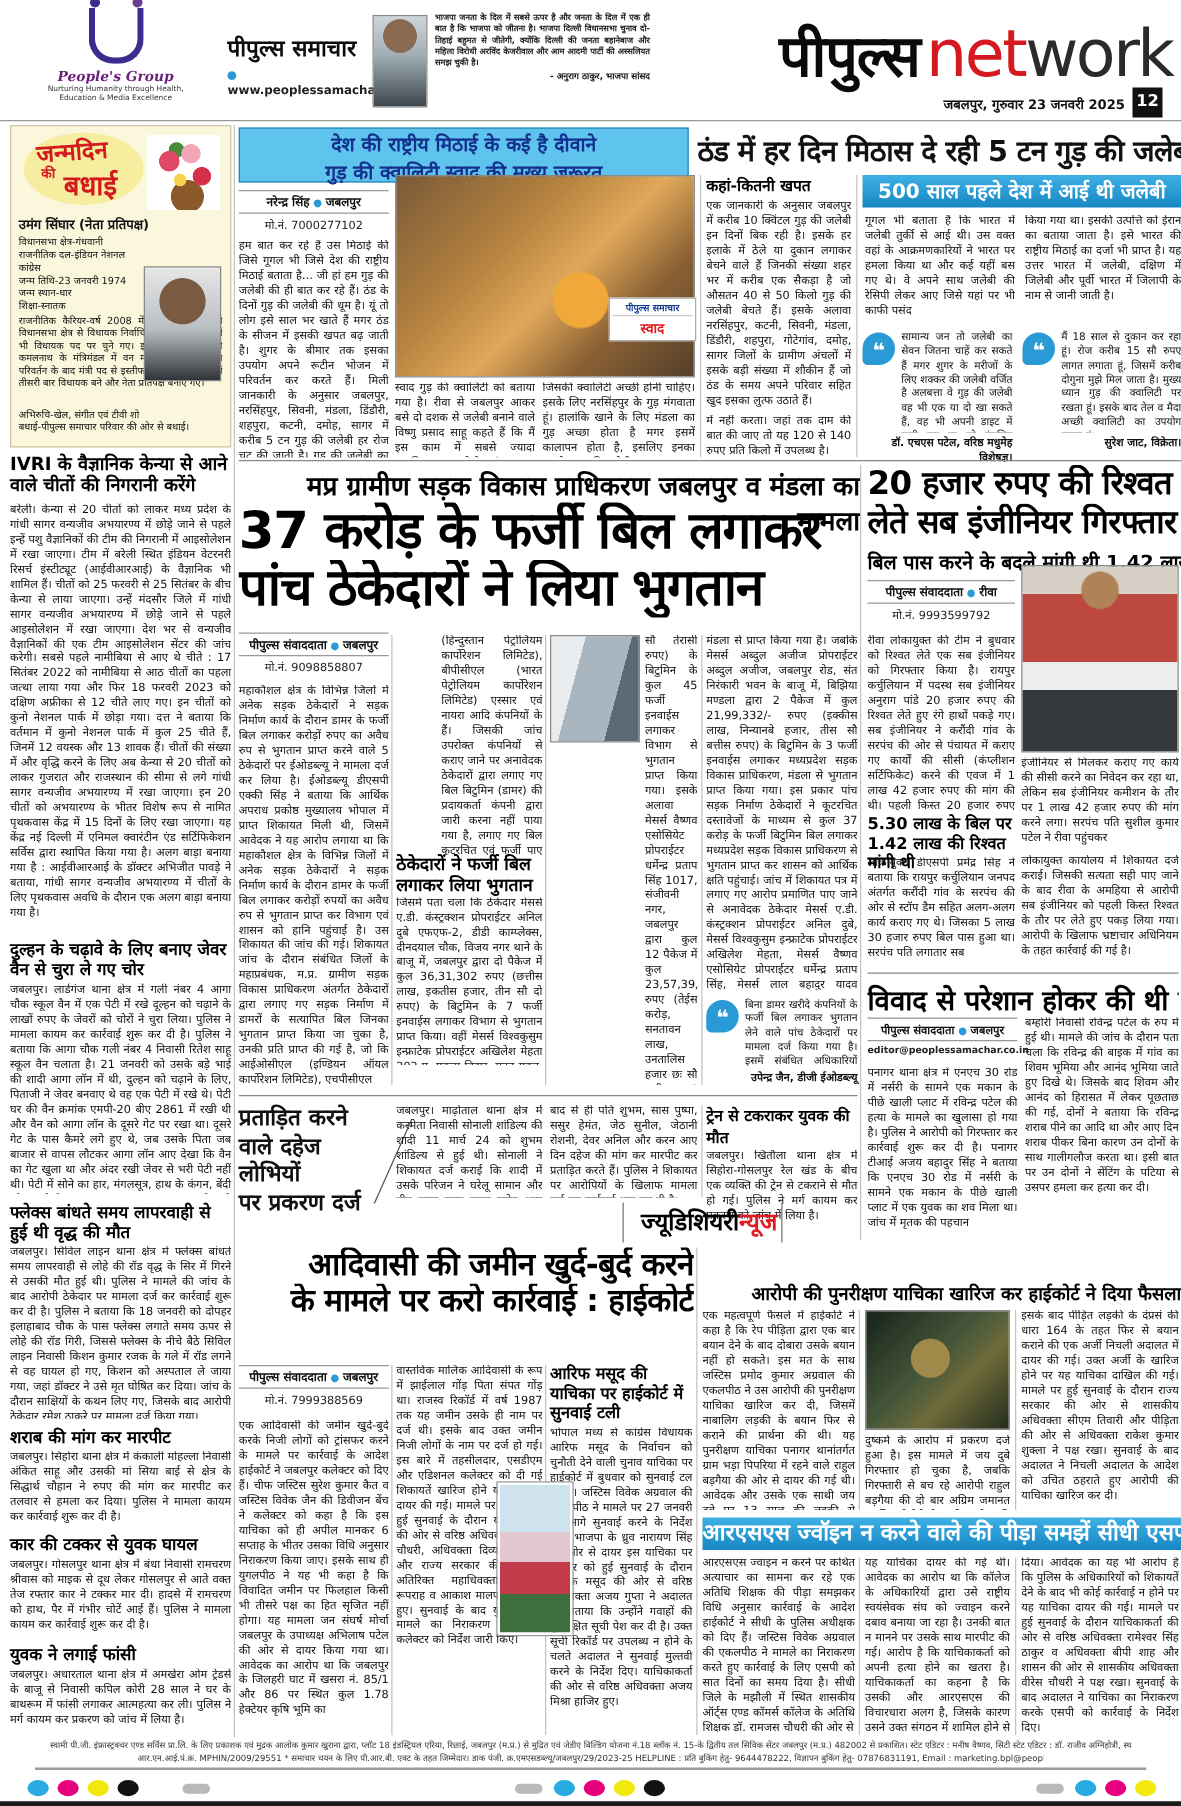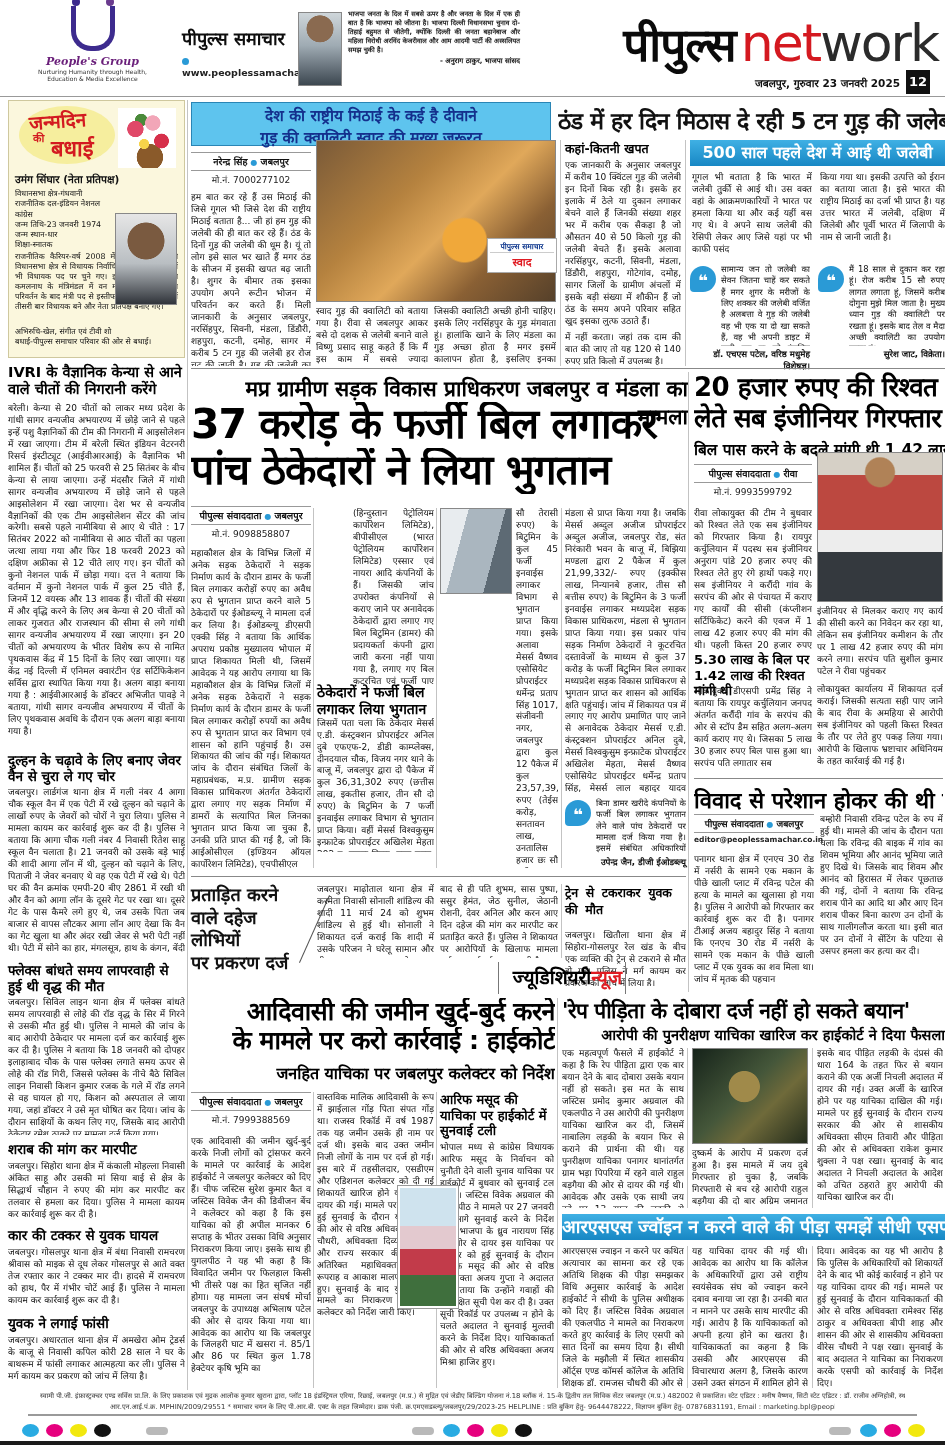--- a/index.html
+++ b/index.html
@@ -221,21 +221,21 @@
 
   <div class="abs dowry-head" style="left:191px;top:884px;width:110px;height:74px;">
     <div>प्रताड़ित करने</div>
     <div>वाले दहेज लोभियों</div>
     <div>पर प्रकरण दर्ज</div>
   </div>
   <div class="abs bt" style="left:317px;top:884px;width:117px;height:74px;">जबलपुर। माढ़ोताल थाना क्षेत्र में करमेता निवासी सोनाली शांडिल्य की शादी 11 मार्च 24 को शुभम शांडिल्य से हुई थी। सोनाली ने शिकायत दर्ज कराई कि शादी में उसके परिजन ने घरेलू सामान और तीन लाख रुपए नकद समेत अन्य सामान दिया था। शादी के कुछ दिन</div>
   <div class="abs bt" style="left:440px;top:884px;width:118px;height:74px;">बाद से ही पति शुभम, सास पुष्पा, ससुर हेमंत, जेठ सुनील, जेठानी रोशनी, देवर अनिल और करन आए दिन दहेज की मांग कर मारपीट कर प्रताड़ित करते हैं। पुलिस ने शिकायत पर आरोपियों के खिलाफ मामला दर्ज कर कार्रवाई शुरू कर दी है।</div>
   <div class="vline" style="left:561px;top:884px;height:74px;"></div>
   <div class="abs" style="left:565px;top:884px;width:121px;height:74px;">
-    <div class="hl" style="font-size:12.5px;margin-bottom:12px;font-family:Liberation Mono, monospace;">ट्रेन से टकराकर युवक की मौत</div>
+    <div class="hl" style="font-size:12.5px;margin-bottom:2px;">ट्रेन से टकराकर युवक की मौत</div>
     <div class="bt" style="height:56px;">जबलपुर। खितौला थाना क्षेत्र में सिहोरा-गोसलपुर रेल खंड के बीच एक व्यक्ति की ट्रेन से टकराने से मौत हो गई। पुलिस ने मर्ग कायम कर प्रकरण को जांच में लिया है।</div>
   </div>
 
   <div class="vline" style="left:688px;top:372px;height:620px;"></div>
 
   <div class="abs hl" style="left:694px;top:372px;width:251px;font-size:26px;line-height:1.2;letter-spacing:-0.5px;">
     <div class="nowrap">20 हजार रुपए की रिश्वत</div>
     <div class="nowrap">लेते सब इंजीनियर गिरफ्तार</div>
   </div>
   <div class="abs hl nowrap" style="left:694px;top:438px;width:251px;font-size:15.5px;">बिल पास करने के बदले मांगी थी 1.42 लाख की घूस</div>
@@ -265,40 +265,38 @@
   <div class="vline" style="left:498px;top:962px;height:32px;background:#777;"></div>
   <div class="vline" style="left:625px;top:962px;height:32px;background:#777;"></div>
   <div class="abs center jud-label" style="left:502px;top:964px;width:120px;">
     <span style="color:#000;">ज्यूडिशियरी</span><span style="color:#e01b22;">न्यूज</span>
   </div>
 
   <div class="abs hl center" style="left:191px;top:998px;width:364px;font-size:25px;line-height:1.15;letter-spacing:-0.5px;">
     <div class="nowrap">आदिवासी की जमीन खुर्द-बुर्द करने</div>
     <div class="nowrap">के मामले पर करो कार्रवाई : हाईकोर्ट</div>
   </div>
-  <div class="abs hl center nowrap" style="left:191px;top:1062px;width:364px;font-size:16px;">जनहित याचिका पर जबलपुर कलेक्टर को निर्देश</div>
 
   <div class="abs" style="left:191px;top:1092px;width:120px;">
     <div class="byline"><span>पीपुल्स संवाददाता</span><span class="bdot"></span><span>जबलपुर</span></div>
     <div class="phone">मो.नं. 7999388569</div>
   </div>
   <div class="abs bt" style="left:191px;top:1136px;width:120px;height:252px;">एक आदिवासी की जमीन खुर्द-बुर्द करके निजी लोगों को ट्रांसफर करने के मामले पर कार्रवाई के आदेश हाईकोर्ट ने जबलपुर कलेक्टर को दिए हैं। चीफ जस्टिस सुरेश कुमार कैत व जस्टिस विवेक जैन की डिवीजन बेंच ने कलेक्टर को कहा है कि इस याचिका को ही अपील मानकर 6 सप्ताह के भीतर उसका विधि अनुसार निराकरण किया जाए। इसके साथ ही युगलपीठ ने यह भी कहा है कि विवादित जमीन पर फिलहाल किसी भी तीसरे पक्ष का हित सृजित नहीं होगा। यह मामला जन संघर्ष मोर्चा जबलपुर के उपाध्यक्ष अभिलाष पटेल की ओर से दायर किया गया था। आवेदक का आरोप था कि जबलपुर के जिलहरी घाट में खसरा नं. 85/1 और 86 पर स्थित कुल 1.78 हेक्टेयर कृषि भूमि का</div>
   <div class="vline" style="left:313px;top:1092px;height:296px;"></div>
   <div class="abs bt" style="left:317px;top:1092px;width:117px;height:296px;">वास्तविक मालिक आदिवासी के रूप में झाईलाल गोंड़ पिता संपत गोंड़ था। राजस्व रिकॉर्ड में वर्ष 1987 तक यह जमीन उसके ही नाम पर दर्ज थी। इसके बाद उक्त जमीन निजी लोगों के नाम पर दर्ज हो गई। इस बारे में तहसीलदार, एसडीएम और एडिशनल कलेक्टर को दी गई शिकायतें खारिज होने यह याचिका दायर की गई। मामले पर बुधवार को हुई सुनवाई के दौरान याचिकाकर्ता की ओर से वरिष्ठ अधिवक्ता प्रहलाद चौधरी, अधिवक्ता दिव्यानी चौधरी और राज्य सरकार की ओर से अतिरिक्त महाधिवक्ता एचएस रूपराह व आकाश मालपाणी हाजिर हुए। सुनवाई के बाद युगलपीठ ने मामले का निराकरण करते हुए कलेक्टर को निर्देश जारी किए।</div>
 
   <div class="vline" style="left:436px;top:1092px;height:296px;"></div>
   <div class="abs" style="left:440px;top:1092px;width:114px;height:296px;">
     <div class="hl" style="font-size:13px;line-height:1.2;margin-bottom:3px;">आरिफ मसूद की याचिका पर हाईकोर्ट में सुनवाई टली</div>
     <div class="bt" style="height:250px;">भोपाल मध्य से कांग्रेस विधायक आरिफ मसूद के निर्वाचन को चुनौती देने वाली चुनाव याचिका पर हाईकोर्ट में बुधवार को सुनवाई टल गई है। जस्टिस विवेक अग्रवाल की एकलपीठ ने मामले पर 27 जनवरी को आगे सुनवाई करने के निर्देश दिए। भाजपा के ध्रुव नारायण सिंह की ओर से दायर इस याचिका पर बुधवार को हुई सुनवाई के दौरान आरिफ मसूद की ओर से वरिष्ठ अधिवक्ता अजय गुप्ता ने अदालत को बताया कि उन्होंने गवाहों की पुनरीक्षित सूची पेश कर दी है। उक्त सूची रिकॉर्ड पर उपलब्ध न होने के चलते अदालत ने सुनवाई मुल्तवी करने के निर्देश दिए। याचिकाकर्ता की ओर से वरिष्ठ अधिवक्ता अजय मिश्रा हाजिर हुए।</div>
   </div>
   <div class="photo ph-mosque" style="left:398px;top:1186px;width:60px;height:122px;border:2px solid #fff;outline:1px solid #999;"></div>
 
   <div class="vline" style="left:557px;top:998px;height:390px;"></div>
 
-  <div class="abs hl nowrap" style="left:562px;top:996px;width:383px;font-size:21px;letter-spacing:-0.5px;">'रेप पीड़िता के दोबारा दर्ज नहीं हो सकते बयान'</div>
   <div class="abs hl center nowrap" style="left:562px;top:1024px;width:383px;font-size:14.5px;">आरोपी की पुनरीक्षण याचिका खारिज कर हाईकोर्ट ने दिया फैसला</div>
 
   <div class="abs bt" style="left:562px;top:1048px;width:122px;height:160px;">एक महत्वपूर्ण फैसले में हाईकोर्ट ने कहा है कि रेप पीड़िता द्वारा एक बार बयान देने के बाद दोबारा उसके बयान नहीं हो सकते। इस मत के साथ जस्टिस प्रमोद कुमार अग्रवाल की एकलपीठ ने उस आरोपी की पुनरीक्षण याचिका खारिज कर दी, जिसमें नाबालिग लड़की के बयान फिर से कराने की प्रार्थना की थी। यह पुनरीक्षण याचिका पनागर थानांतर्गत ग्राम भड़ा पिपरिया में रहने वाले राहुल बड़गैया की ओर से दायर की गई थी। आवेदक और उसके एक साथी जय दुबे पर 13 साल की लड़की से सामूहिक</div>
   <div class="vline" style="left:687px;top:1048px;height:160px;"></div>
   <div class="photo ph-justice" style="left:692px;top:1048px;width:116px;height:96px;"></div>
   <div class="abs bt" style="left:692px;top:1148px;width:116px;height:60px;">दुष्कर्म के आरोप में प्रकरण दर्ज हुआ है। इस मामले में जय दुबे गिरफ्तार हो चुका है, जबकि गिरफ्तारी से बच रहे आरोपी राहुल बड़गैया की दो बार अग्रिम जमानत अर्जी हाईकोर्ट से खारिज हो चुकी थी।</div>
   <div class="vline" style="left:812px;top:1048px;height:160px;"></div>
   <div class="abs bt" style="left:817px;top:1048px;width:126px;height:160px;">इसके बाद पीड़ित लड़की के दंप्रसं की धारा 164 के तहत फिर से बयान कराने की एक अर्जी निचली अदालत में दायर की गई। उक्त अर्जी के खारिज होने पर यह याचिका दाखिल की गई। मामले पर हुई सुनवाई के दौरान राज्य सरकार की ओर से शासकीय अधिवक्ता सीएम तिवारी और पीड़िता की ओर से अधिवक्ता राकेश कुमार शुक्ला ने पक्ष रखा। सुनवाई के बाद अदालत ने निचली अदालत के आदेश को उचित ठहराते हुए आरोपी की याचिका खारिज कर दी।</div>
 
   <div class="abs bluebar nowrap" style="left:562px;top:1214px;width:383px;height:26px;font-size:18px;line-height:26px;">आरएसएस ज्वॉइन न करने वाले की पीड़ा समझें सीधी एसपी</div>

